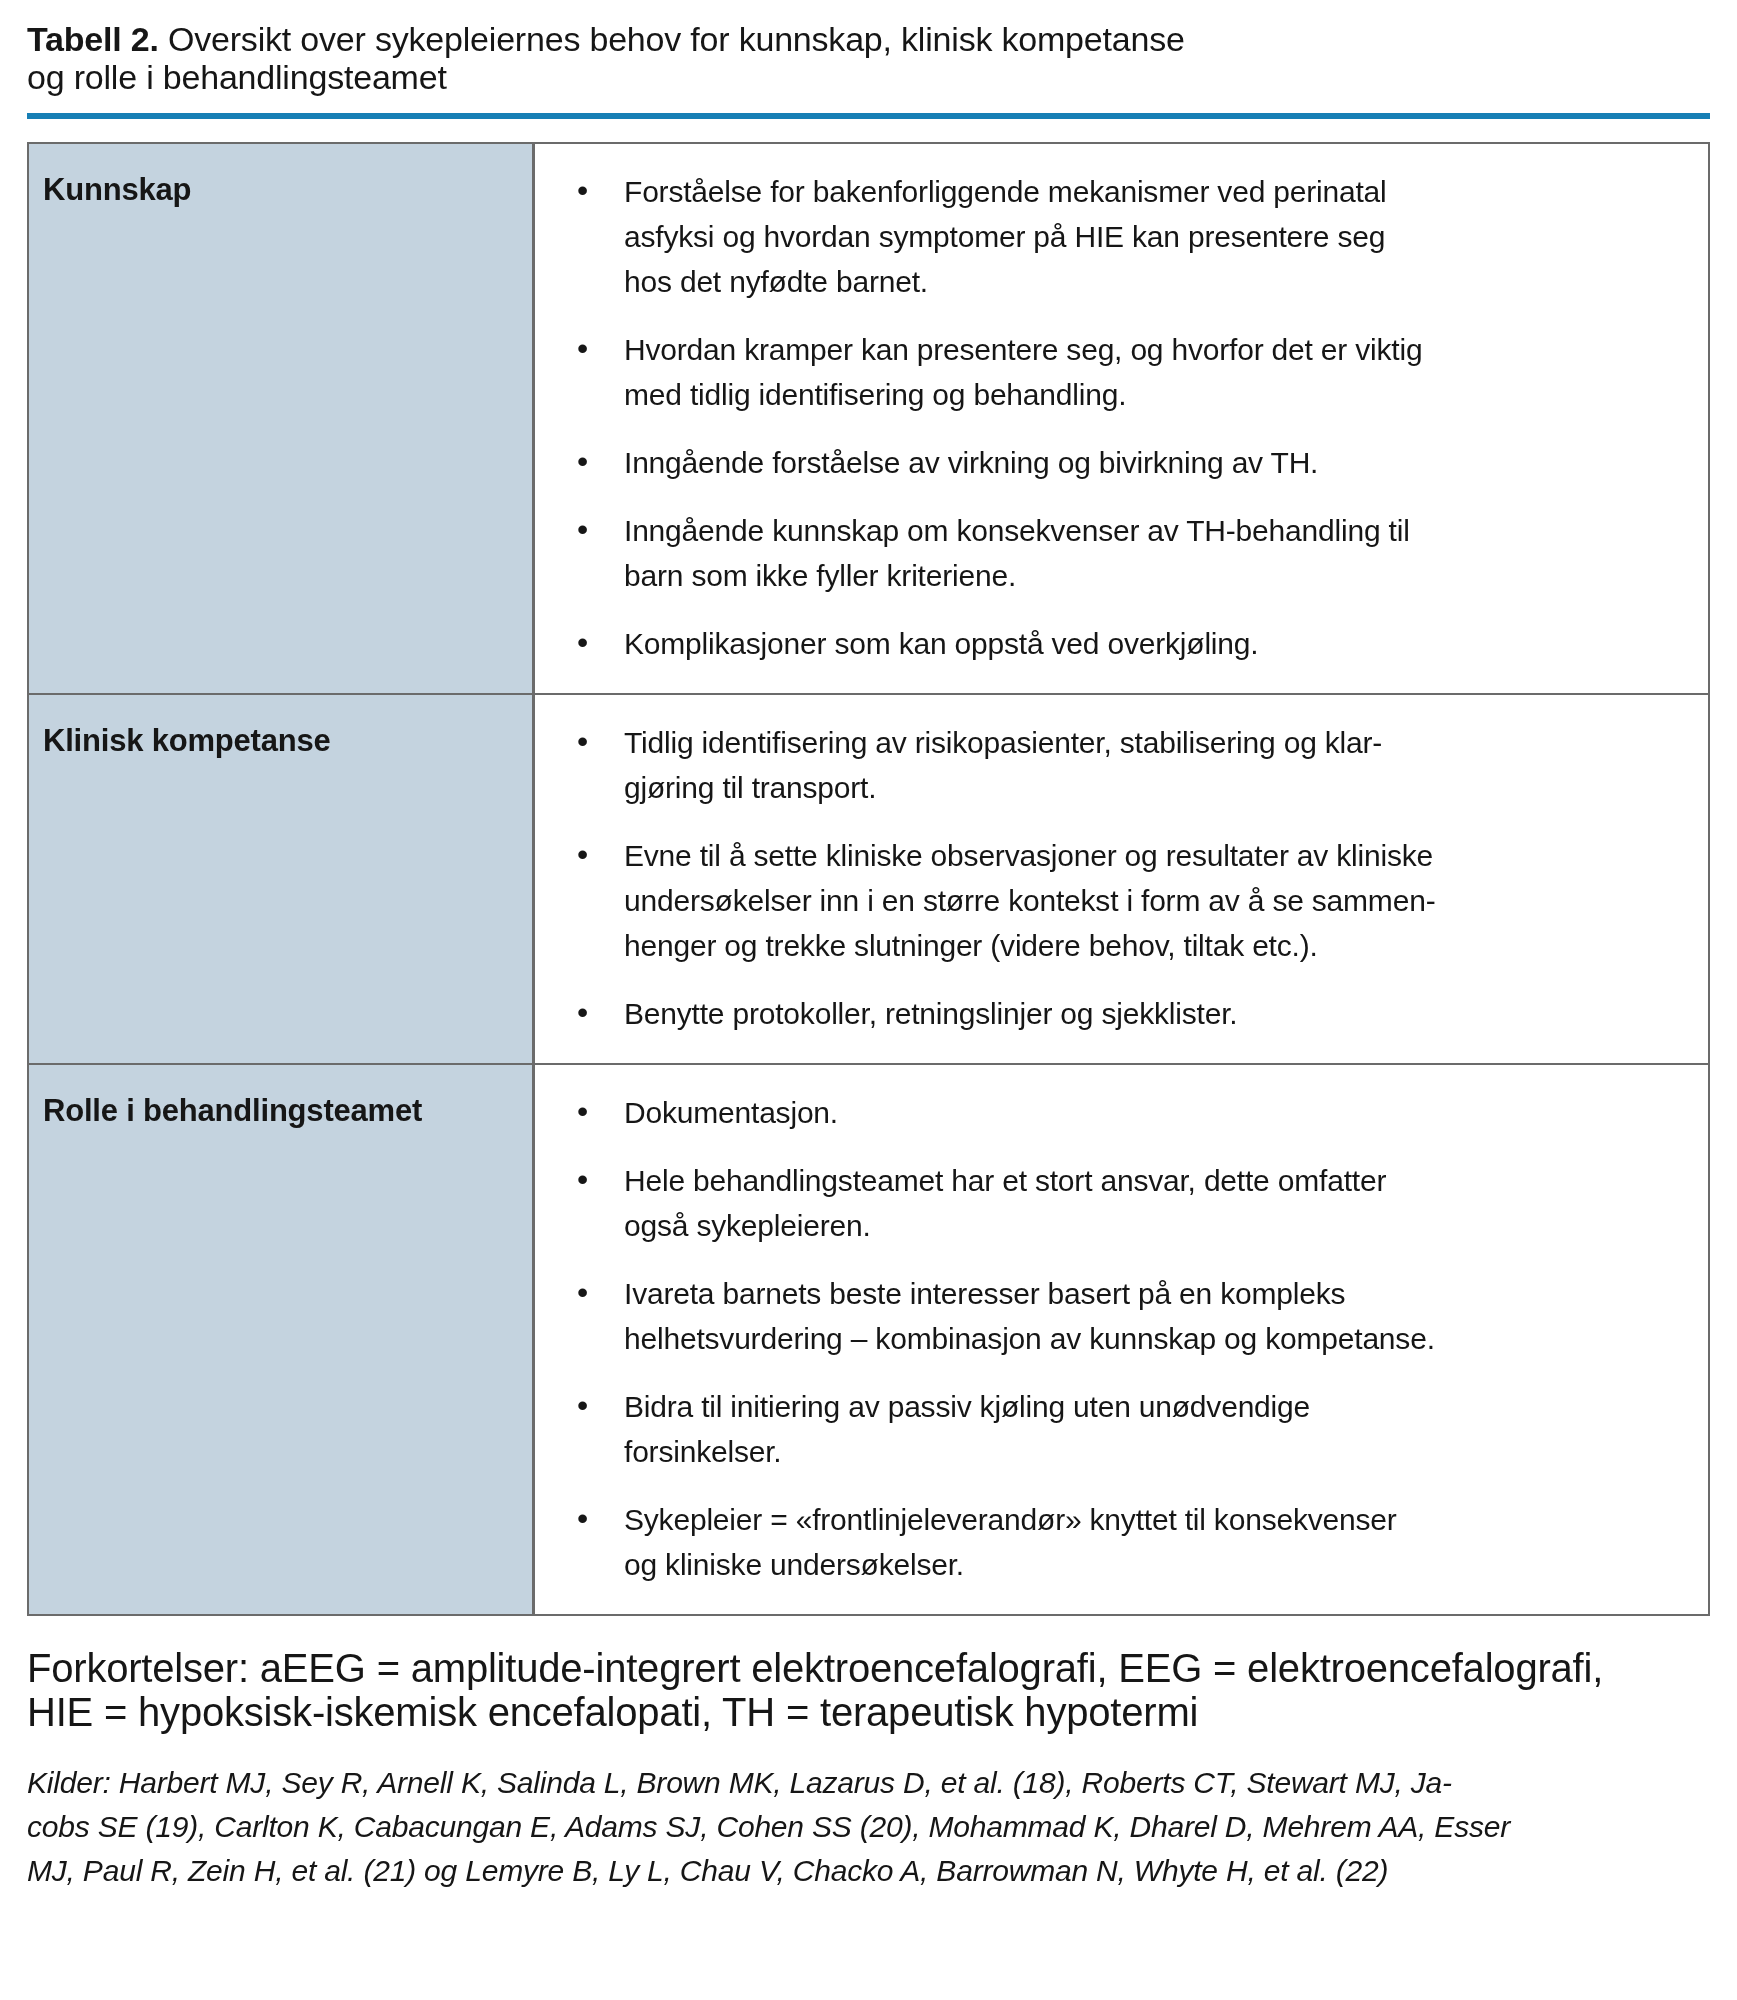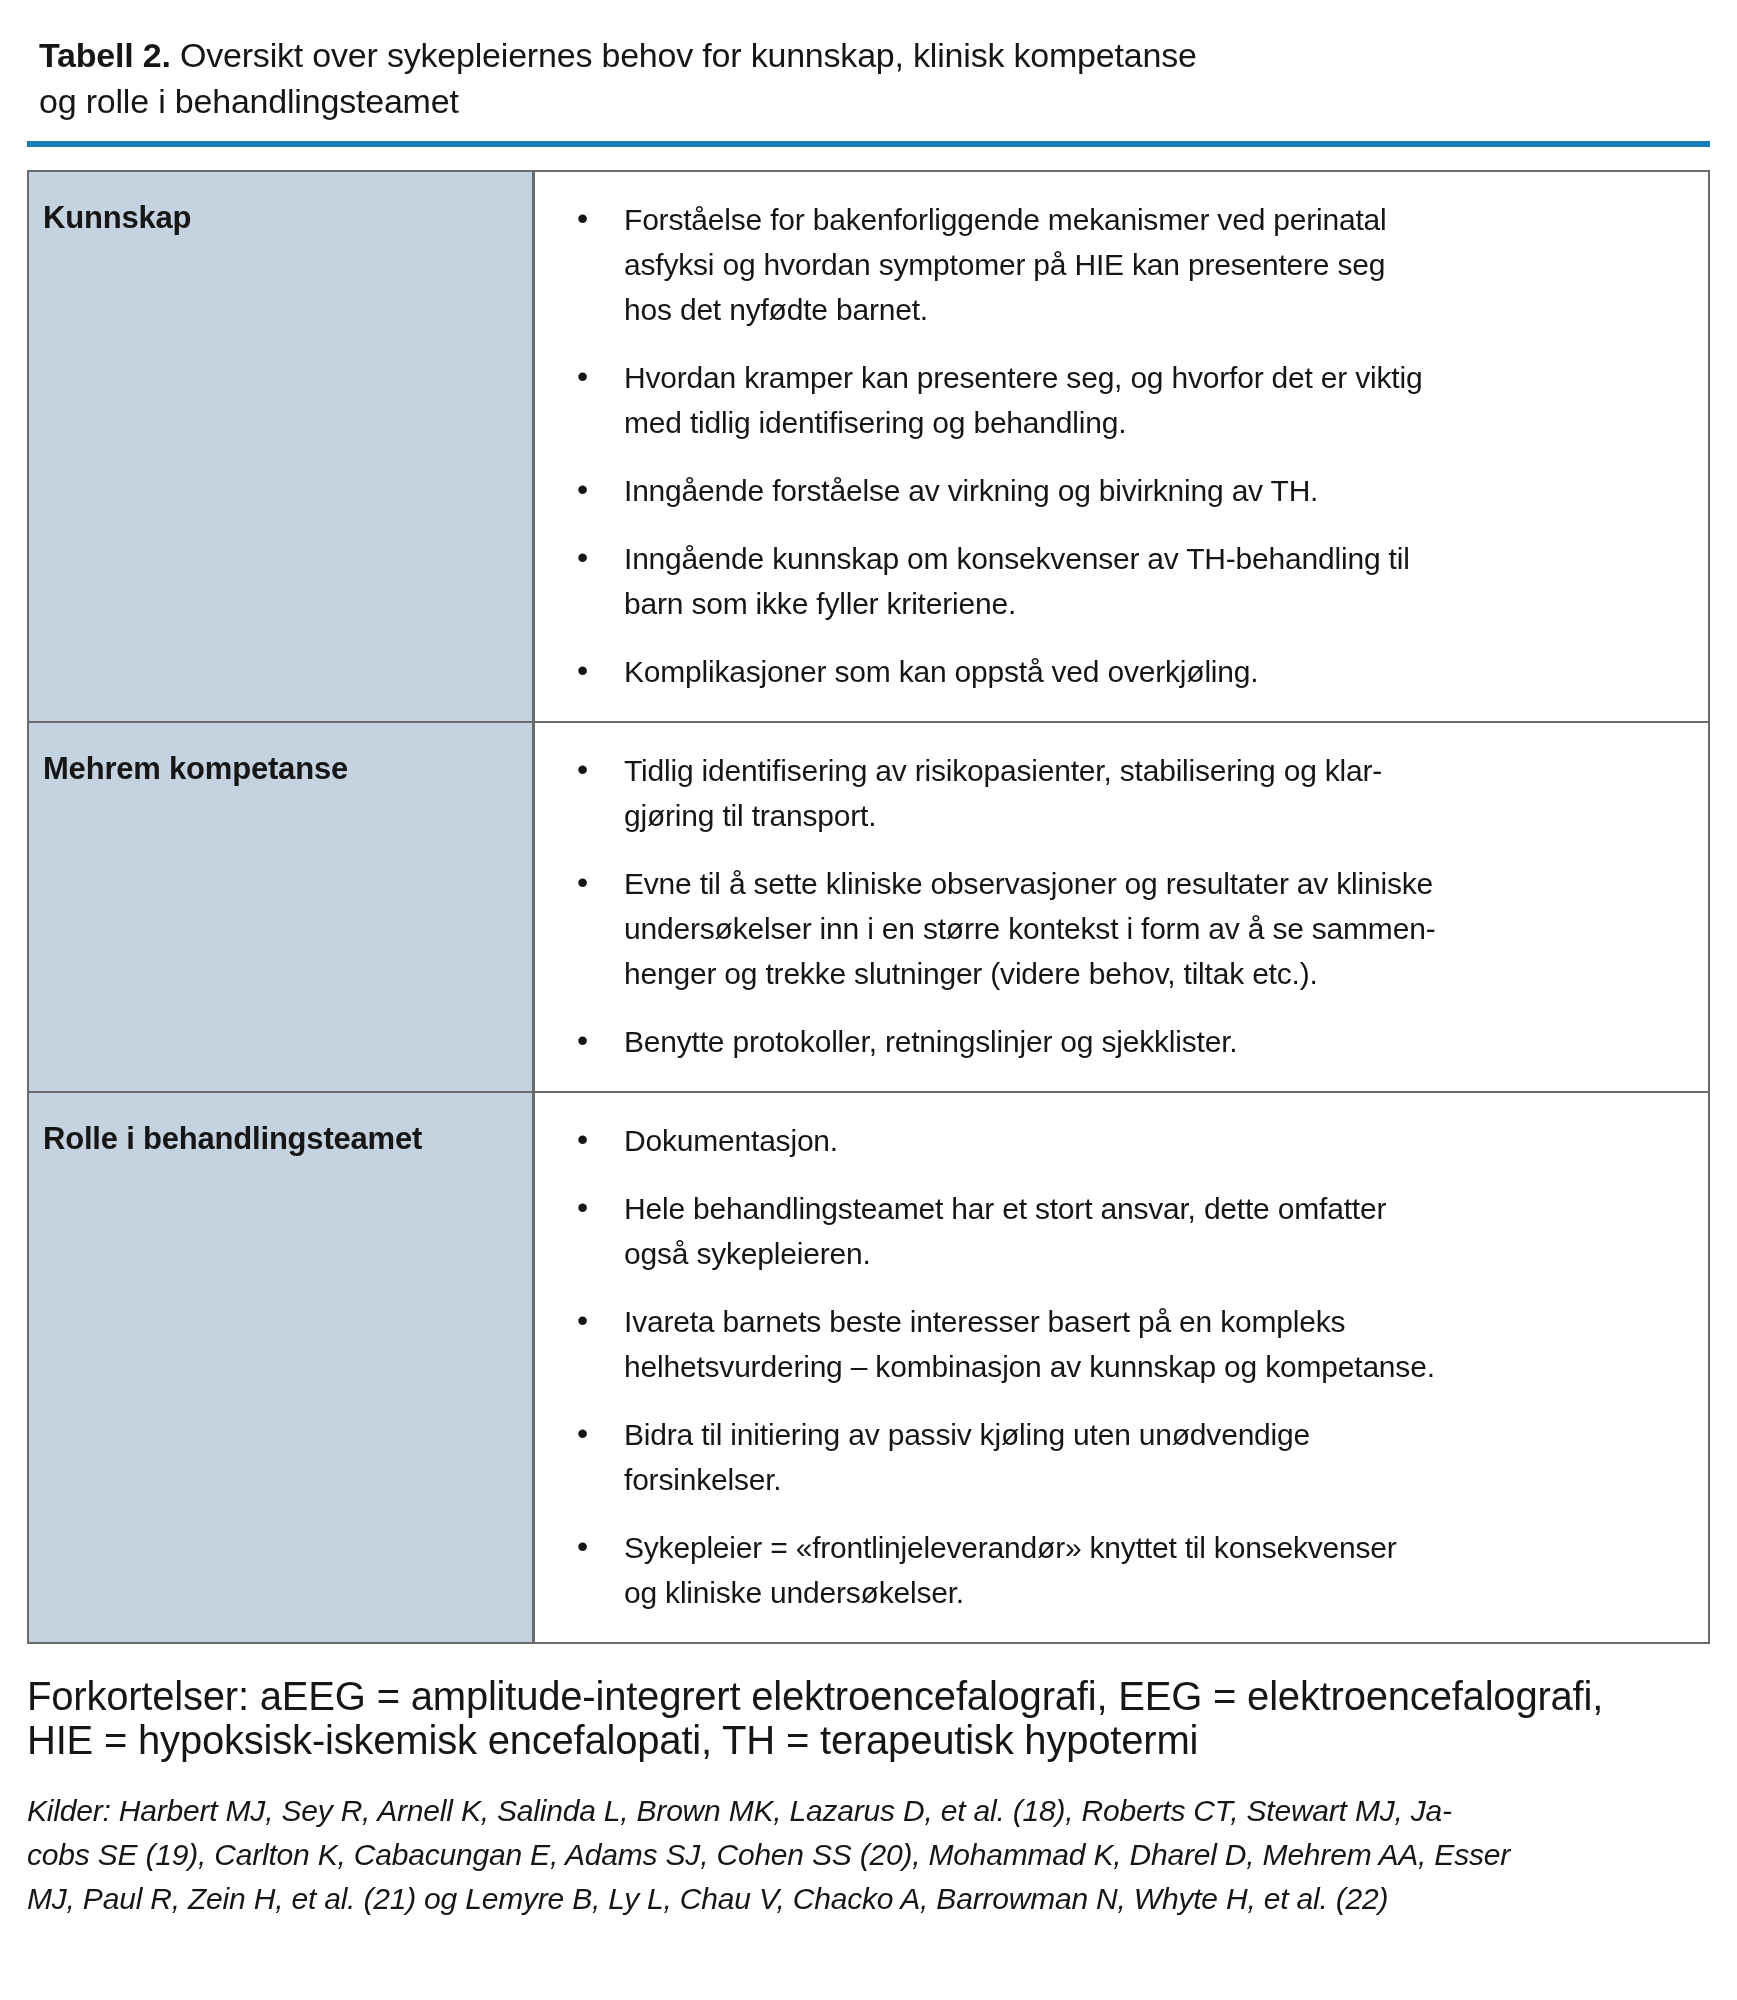--- a/index.html
+++ b/index.html
@@ -12,23 +12,23 @@
   html,body{margin:0;padding:0;background:#ffffff;}
   body{
     width:1737px;
     color:var(--text-color);
     font-family:"Liberation Sans","DejaVu Sans",sans-serif;
   }
   .page{padding:20px 27px 0 27px;}
 
   
   .title{
-    margin:12px;
+    margin:0;
     font-size:34px;
-    line-height:46px;
+    line-height:38px;
     font-weight:400;
     letter-spacing:-0.2px;
   }
   .title-label{font-weight:700;}
   .title-text{white-space:pre-line;}
 
   
   .rule{height:6px;background:var(--accent-blue);}
   .rule-top{margin-top:17px;}
 
@@ -108,21 +108,21 @@
             <li class="bullet">Hvordan kramper kan presentere seg, og hvorfor det er viktig
 med tidlig identifisering og behandling.</li>
             <li class="bullet">Inngående forståelse av virkning og bivirkning av TH.</li>
             <li class="bullet">Inngående kunnskap om konsekvenser av TH-behandling til
 barn som ikke fyller kriteriene.</li>
             <li class="bullet">Komplikasjoner som kan oppstå ved overkjøling.</li>
           </ul>
         </div>
       </div>
       <div class="trow">
-        <div class="th">Mehrem kompetanse</div>
+        <div class="th">Klinisk kompetanse</div>
         <div class="td">
           <ul class="bullets">
             <li class="bullet">Tidlig identifisering av risikopasienter, stabilisering og klar-
 gjøring til transport.</li>
             <li class="bullet">Evne til å sette kliniske observasjoner og resultater av kliniske
 undersøkelser inn i en større kontekst i form av å se sammen-
 henger og trekke slutninger (videre behov, tiltak etc.).</li>
             <li class="bullet">Benytte protokoller, retningslinjer og sjekklister.</li>
           </ul>
         </div>

